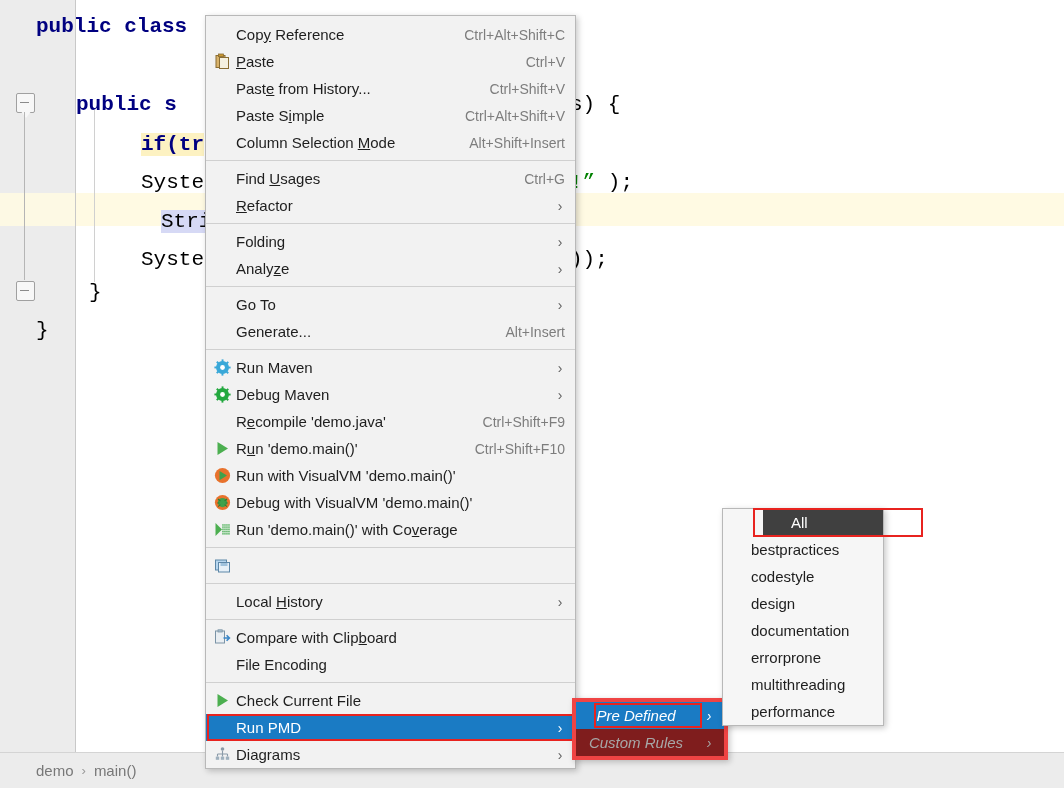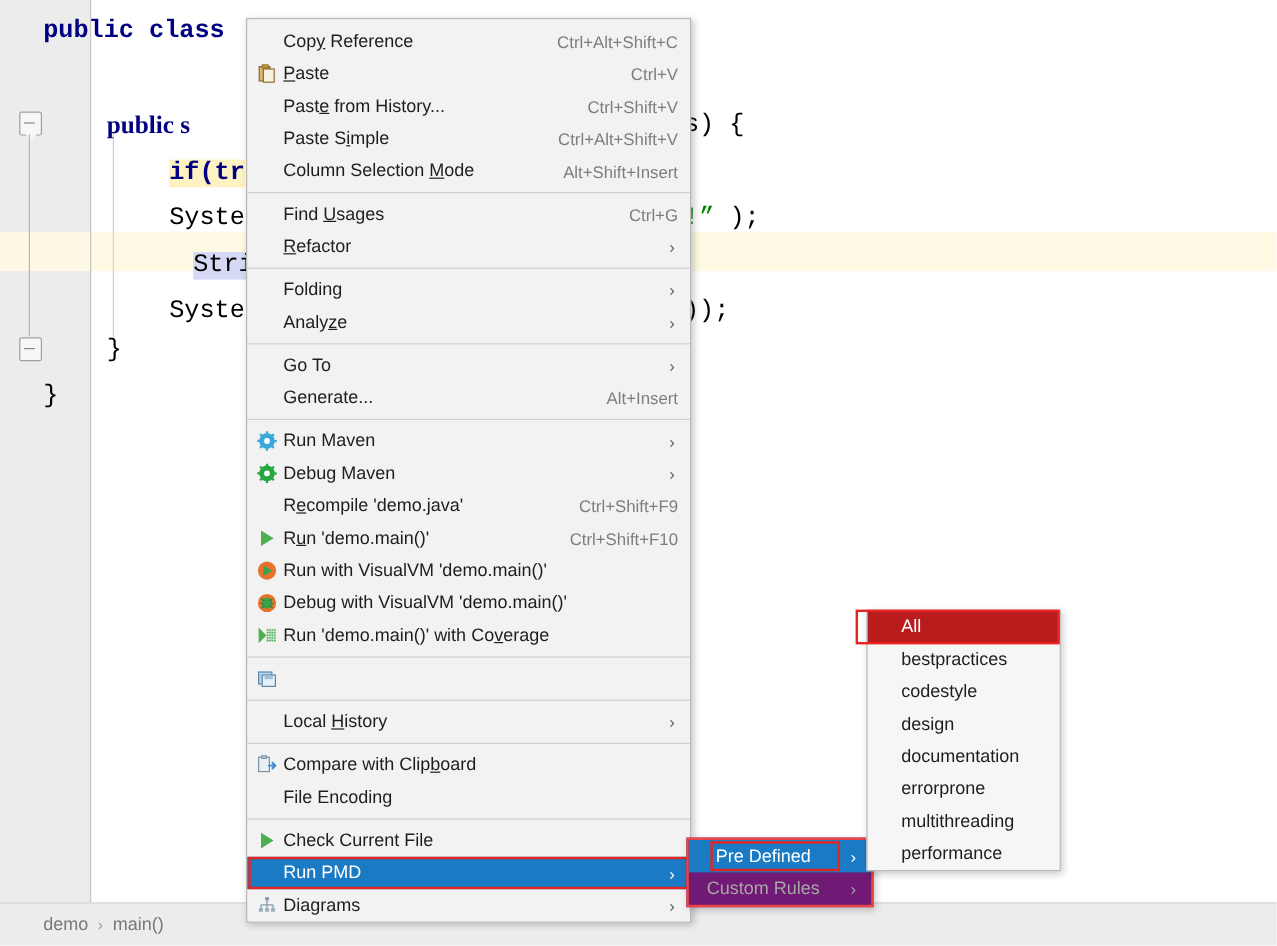--- a/index.html
+++ b/index.html
@@ -191,26 +191,27 @@
     border: 2px solid #e8231f;
     pointer-events: none;
     box-sizing: border-box;
   }
 
   
   .submenu-1 {
     position: absolute;
     left: 572px; top: 698px;
     width: 156px;
-    background: #701a75;
-    border: 2px solid #ef4444;
+    background: #7f1d1d;
+    border: 4px solid #ef4444;
     box-shadow: 2px 2px 6px rgba(0,0,0,0.22);
     font-size: 15px;
     color: #1e1e1e;
     box-sizing: border-box;
+    font-style: italic;
   }
   .submenu-1 .mi { height: 27px; padding-left: 0; }
   .submenu-1 .mi .label { text-align: center; padding-left: 6px; }
 
   
   .submenu-2 {
     position: absolute;
     left: 722px; top: 508px;
     width: 162px;
     background: #f6f6f6;
@@ -218,21 +219,21 @@
     box-shadow: 2px 2px 6px rgba(0,0,0,0.22);
     font-size: 15px;
     color: #1e1e1e;
     box-sizing: border-box;
   }
   .submenu-2 .mi {
     height: 27px;
     padding-left: 0;
   }
   .submenu-2 .mi .label { padding-left: 28px; }
-  .submenu-2 .mi.selected { background: #b91c1c; color: #ffffff; }
+  .submenu-2 .mi.selected { background: #404040; color: #ffffff; margin-left: 40px; }
 
   
   svg.i { display: block; }
 </style>
 </head>
 <body>
 
 <div id="root">
 
   <div class="editor">
@@ -242,21 +243,21 @@
     <div class="gutter-line"></div>
 
     <div class="fold down" style="left:16px; top:93px;"></div>
     <div class="fold-stem" style="left:24px; top:112px; height:168px;"></div>
     <div class="fold" style="left:16px; top:281px;"></div>
 
     <div class="indent-guide" style="left:94px; top:110px; height:172px;"></div>
 
     <div class="code" id="code-layer">
         <div class="code-line" style="left: 36px; top: 10px;"><span class="kw">public class</span></div>
-        <div class="code-line" style="left: 89px; top: 88px; font-family: Liberation Serif, serif;"><span class="kw">public s</span></div>
+        <div class="code-line" style="left: 76px; top: 88px;"><span class="kw">public s</span></div>
         <div class="code-line" style="left: 141px; top: 128px;"><span class="kw sel-yellow">if(tr</span></div>
         <div class="code-line" style="left: 141px; top: 166px;"><span class="plain">Syste</span></div>
         <div class="code-line" style="left: 141px; top: 205px;"><span class="plain sel-purple">Strin</span></div>
         <div class="code-line" style="left: 141px; top: 243px;"><span class="plain">Syste</span></div>
         <div class="code-line" style="left: 89px; top: 276px;"><span class="plain">}</span></div>
         <div class="code-line" style="left: 36px; top: 314px;"><span class="plain">}</span></div>
         <div class="code-line" style="left: 570px; top: 88px;"><span class="plain">s) {</span></div>
         <div class="code-line" style="left: 570px; top: 166px;"><span class="str">!</span><span class="str">”</span><span class="plain"> );</span></div>
         <div class="code-line" style="left: 570px; top: 243px;"><span class="plain">));</span></div>
       </div>

